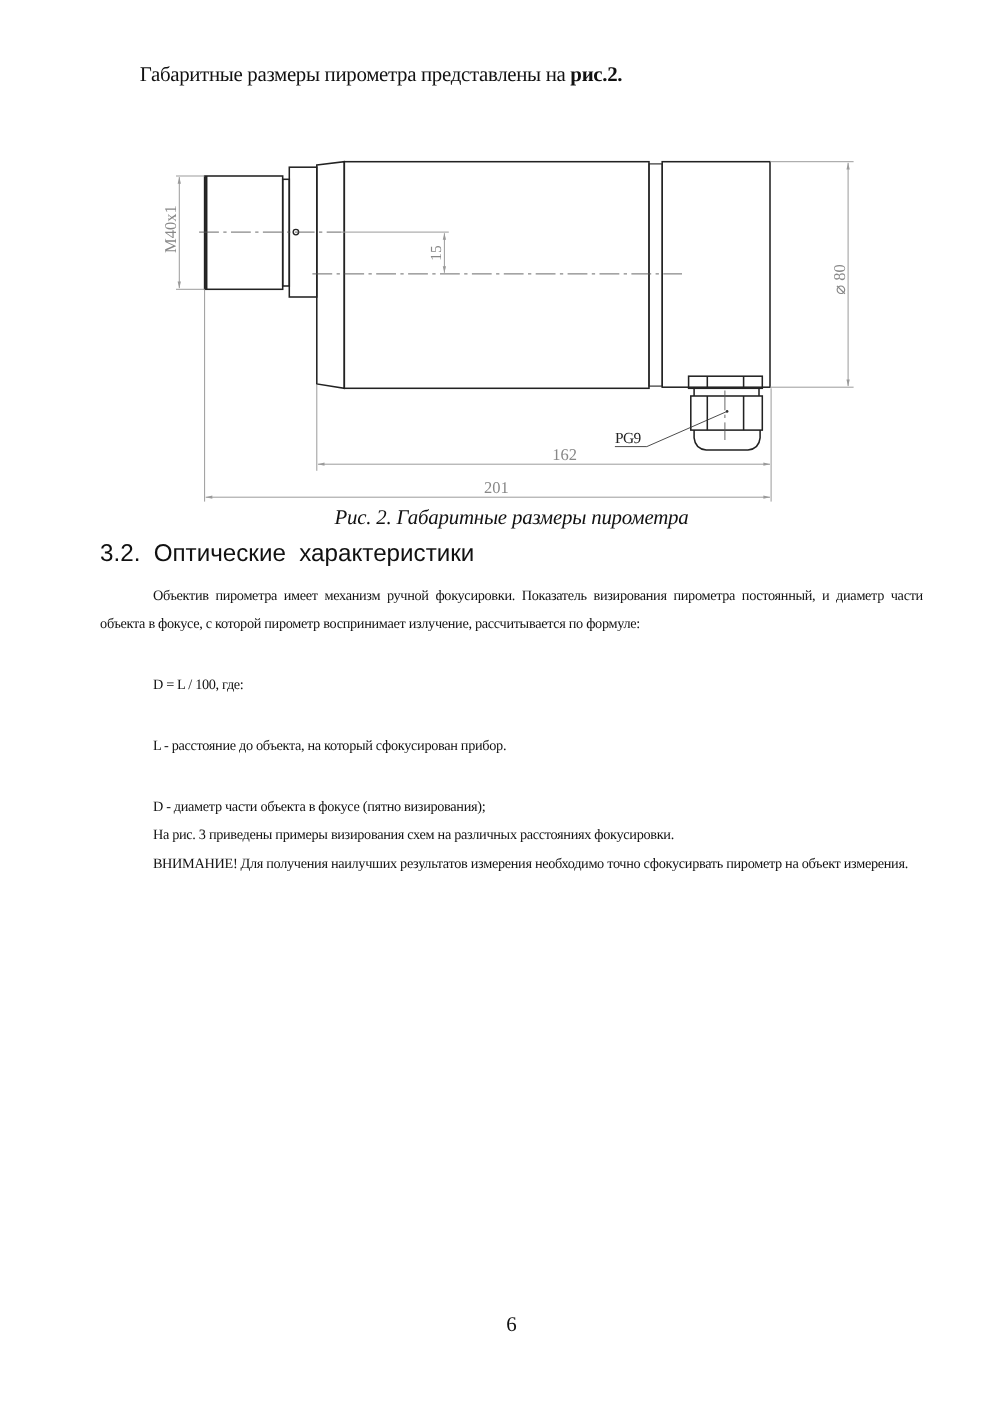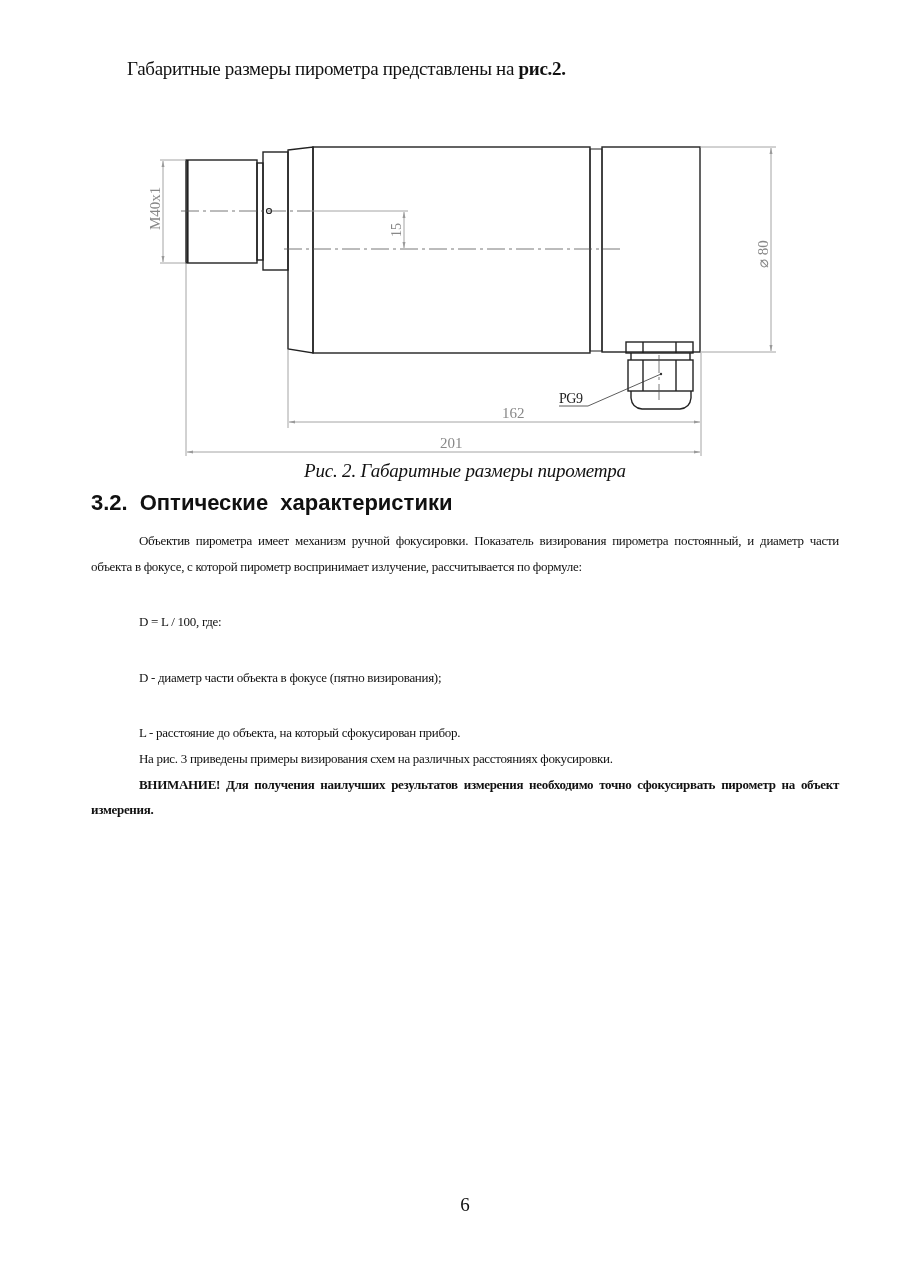--- a/index.html
+++ b/index.html
@@ -4,27 +4,27 @@
   <style>
     html, body { margin: 0; padding: 0; background: #ffffff; }
     body { width: 900px; height: 1275px; position: relative; overflow: hidden;
            font-family: "Liberation Serif", "DejaVu Serif", serif; color: #111; }
     .intro { position: absolute; left: 91px; top: 58px; font-size: 19px; letter-spacing: -0.3px; margin-left: 36px; }
     .intro b { font-weight: bold; }
     .drawing { position: absolute; left: 0; top: 0; width: 900px; height: 470px; }
     .caption { position: absolute; left: 0; width: 930px; top: 460px; text-align: center;
                font-style: italic; font-size: 19px; letter-spacing: -0.2px; }
     .heading { position: absolute; left: 91px; top: 490px; font-family: "Liberation Sans", "DejaVu Sans", sans-serif;
-               font-weight: bold; font-size: 22px; word-spacing: 6px; }
+               font-weight: normal; font-size: 22px; word-spacing: 6px; }
     .heading .num { margin-right: 12px; }
     .body { position: absolute; left: 91px; width: 748px; top: 528px; font-size: 13px; line-height: 25.6px; }
     .body p { margin: 0; text-align: justify; text-indent: 48px; letter-spacing: -0.3px; }
     .body p.ind { text-indent: 48px; margin-top: 30px; }
     .body b { font-weight: normal; }
-    .warn { font-weight: bold; letter-spacing: -0.9px; }
+    .warn { font-weight: normal; letter-spacing: -0.9px; }
     .pagenum { position: absolute; left: 0; width: 930px; top: 1194px; text-align: center; font-size: 19px; }
     svg text { font-family: "Liberation Serif", "DejaVu Serif", serif; }
   </style>
 </head>
 <body>
 
 <div class="intro">
   <span>Габаритные размеры пирометра представлены на </span><b>рис.2.</b>
 </div>
 
@@ -113,19 +113,19 @@
 
 <div class="caption">Рис. 2.  Габаритные размеры пирометра</div>
 
 <div class="heading">
   <span class="num">3.2.</span><span>Оптические  характеристики</span>
 </div>
 
 <div class="body">
   <p>Объектив пирометра имеет механизм ручной фокусировки. Показатель визирования пирометра постоянный, и диаметр части объекта в фокусе, с которой пирометр воспринимает излучение, рассчитывается по формуле:</p>
   <p class="ind">D = L / 100, где:</p>
+  <p class="ind">L -  расстояние до объекта, на который сфокусирован прибор.</p>
   <p class="ind">D - диаметр части объекта в фокусе (пятно визирования);</p>
-  <p class="ind">L -  расстояние до объекта, на который сфокусирован прибор.</p>
   <p><span>На </span><b>рис. 3</b><span> приведены примеры визирования схем на различных расстояниях фокусировки.</span></p>
   <p class="warn">ВНИМАНИЕ! Для получения наилучших результатов измерения необходимо точно сфокусирвать пирометр на объект измерения.</p>
 </div>
 
 <div class="pagenum">6</div>
 
 </body></html>

